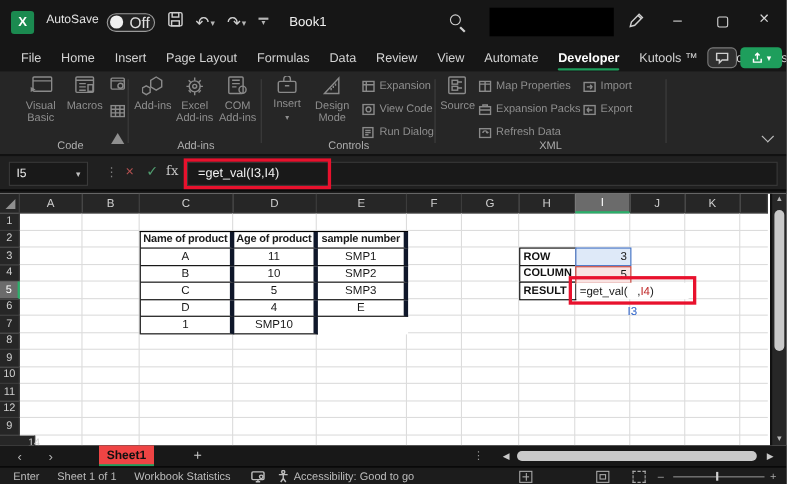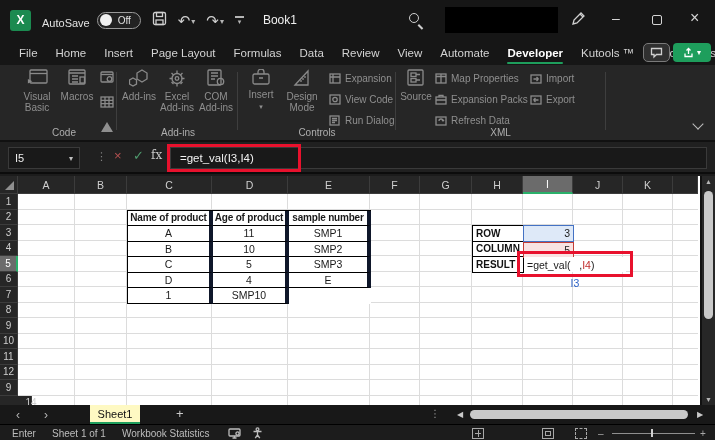--- a/index.html
+++ b/index.html
@@ -5,24 +5,24 @@
   *{box-sizing:border-box;margin:0;padding:0}
   html,body{background:#333}
   .app{position:relative;width:715px;height:440px;background:#1c1c1c;overflow:hidden;
        font-family:"Liberation Sans",sans-serif;-webkit-font-smoothing:antialiased}
 
   
   .titlebar{position:absolute;left:0;top:0;width:715px;height:40px;background:#161616;color:#d9d9d9}
   .tb-left{position:absolute;left:10px;top:0;height:40px;display:flex;align-items:center;gap:11px}
   .xl-logo{width:21px;height:21px;background:#1b8a50;border-radius:3px;color:#fff;font-weight:700;
            font-size:12px;display:flex;align-items:center;justify-content:center}
-  .autosave{display:flex;align-items:flex-end;gap:7px;font-size:11px;color:#e3e3e3}
+  .autosave{display:flex;align-items:flex-start;gap:7px;font-size:11px;color:#e3e3e3}
   .toggle{width:44px;height:17px;border:1px solid #9a9a9a;border-radius:9px;position:relative;display:flex;align-items:center;background:#222}
   .knob{position:absolute;left:2px;top:1.5px;width:12px;height:12px;background:#f0f0f0;border-radius:50%}
-  .t-label{margin-left:20px;font-size:10px;color:#e0e0e0}
+  .t-label{margin-left:20px;font-size:14px;color:#e0e0e0}
   .qbtn{display:flex;align-items:flex-end;color:#cfcfcf;font-size:15px;line-height:1}
   .dd{font-size:8px;color:#b5b5b5;margin-left:1px;margin-bottom:2px}
   .qat-chev{display:flex;flex-direction:column;align-items:center;color:#b5b5b5}
   .qat-chev .bar{width:9px;height:1.5px;background:#b5b5b5;margin-bottom:1px}
   .qat-chev .v{font-size:7px;line-height:5px}
   .doc-title{font-size:12px;color:#f0f0f0;margin-left:8px}
   .search-ico{position:absolute;left:409px;top:13px;width:10px;height:10px;border:1.6px solid #cfcfcf;border-radius:50%}
   .search-ico::after{content:"";position:absolute;left:9px;top:10px;width:6px;height:1.6px;background:#cfcfcf;transform:rotate(45deg);transform-origin:0 0}
   .redact{position:absolute;left:445px;top:7px;width:113px;height:26px;background:#000}
   .pen{position:absolute;left:570px;top:11px}
@@ -81,21 +81,21 @@
   .editcell{position:absolute;left:524px;top:81px;width:102px;height:15px;background:#fff;display:flex;align-items:center;padding-left:3px;font-size:10.5px;z-index:3;white-space:nowrap}
   .cell-redbox{position:absolute;left:517px;top:75px;width:116px;height:26px;border:3px solid #e8112d;z-index:4;pointer-events:none}
 
   .vscroll{position:absolute;left:700px;top:0;width:15px;height:229px;background:#272727;border-left:2px solid #111}
   .vscroll .arr{position:absolute;left:0;width:13px;text-align:center;font-size:7px;color:#b5b5b5}
   .vscroll .thumb{position:absolute;left:2px;top:15px;width:9px;height:128px;background:#c9c9c9;border-radius:5px}
 
   
   .tabbar{position:absolute;left:0;top:405px;width:715px;height:19px;background:#181818;color:#c0c0c0}
   .tb-nav{position:absolute;top:0;height:19px;display:flex;align-items:center;font-size:12px;color:#b5b5b5}
-  .sheettab{position:absolute;left:90px;top:0;width:50px;height:19px;background:#fef9c3;color:#111;font-weight:400;font-size:11px;display:flex;align-items:center;justify-content:center;border-bottom:2.5px solid #1e9e5c}
+  .sheettab{position:absolute;left:90px;top:0;width:50px;height:19px;background:#ef4444;color:#111;font-weight:700;font-size:11px;display:flex;align-items:center;justify-content:center;border-bottom:2.5px solid #1e9e5c}
   .tb-plus{position:absolute;left:176px;top:1px;font-size:13px;color:#c9c9c9}
   .tb-dots{position:absolute;left:430px;top:3px;font-size:10px;color:#9a9a9a}
   .hscroll-thumb{position:absolute;left:470px;top:5px;width:218px;height:9px;background:#c9c9c9;border-radius:5px}
   .hs-arr{position:absolute;top:5px;font-size:8px;color:#c9c9c9}
 
   
   .statusbar{position:absolute;left:0;top:424px;width:715px;height:16px;background:#1c1c1c;border-top:1px solid #000;color:#bdbdbd;font-size:10px}
   .sb-item{position:absolute;top:0;height:16px;display:flex;align-items:center}
   .viewico{width:12px;height:11px;border:1.2px solid #a8a8a8;position:relative}
   .viewico.grid::before{content:"";position:absolute;left:2px;right:2px;top:4.5px;height:1px;background:#a8a8a8}
@@ -477,20 +477,21 @@
           <path d="M4.5 10h4M6.5 8v2"></path>
           <circle cx="9.5" cy="5.5" r="1.6"></circle>
         </svg>
     </span>
     <span class="sb-item" style="left:252px">
       <svg class="ic" width="11" height="12" viewBox="0 0 11 12" style="stroke:#bdbdbd">
           <circle cx="5.5" cy="2.2" r="1.4"></circle>
           <path d="M1.5 4.5h8M5.5 4.5v3.5M5.5 8l-2.3 3.2M5.5 8l2.3 3.2"></path>
         </svg>
     </span>
+    <span class="sb-item" style="left:267px">Accessibility: Good to go</span>
     <span class="sb-item" style="left:472px">
         <span class="viewico grid"></span>
       </span>
     <span class="sb-item" style="left:542px">
         <span class="viewico pl"></span>
       </span>
     <span class="sb-item" style="left:575px">
         <span class="viewico pb"></span>
       </span>
     <span class="sb-item" style="left:598px;color:#a8a8a8">–</span>

